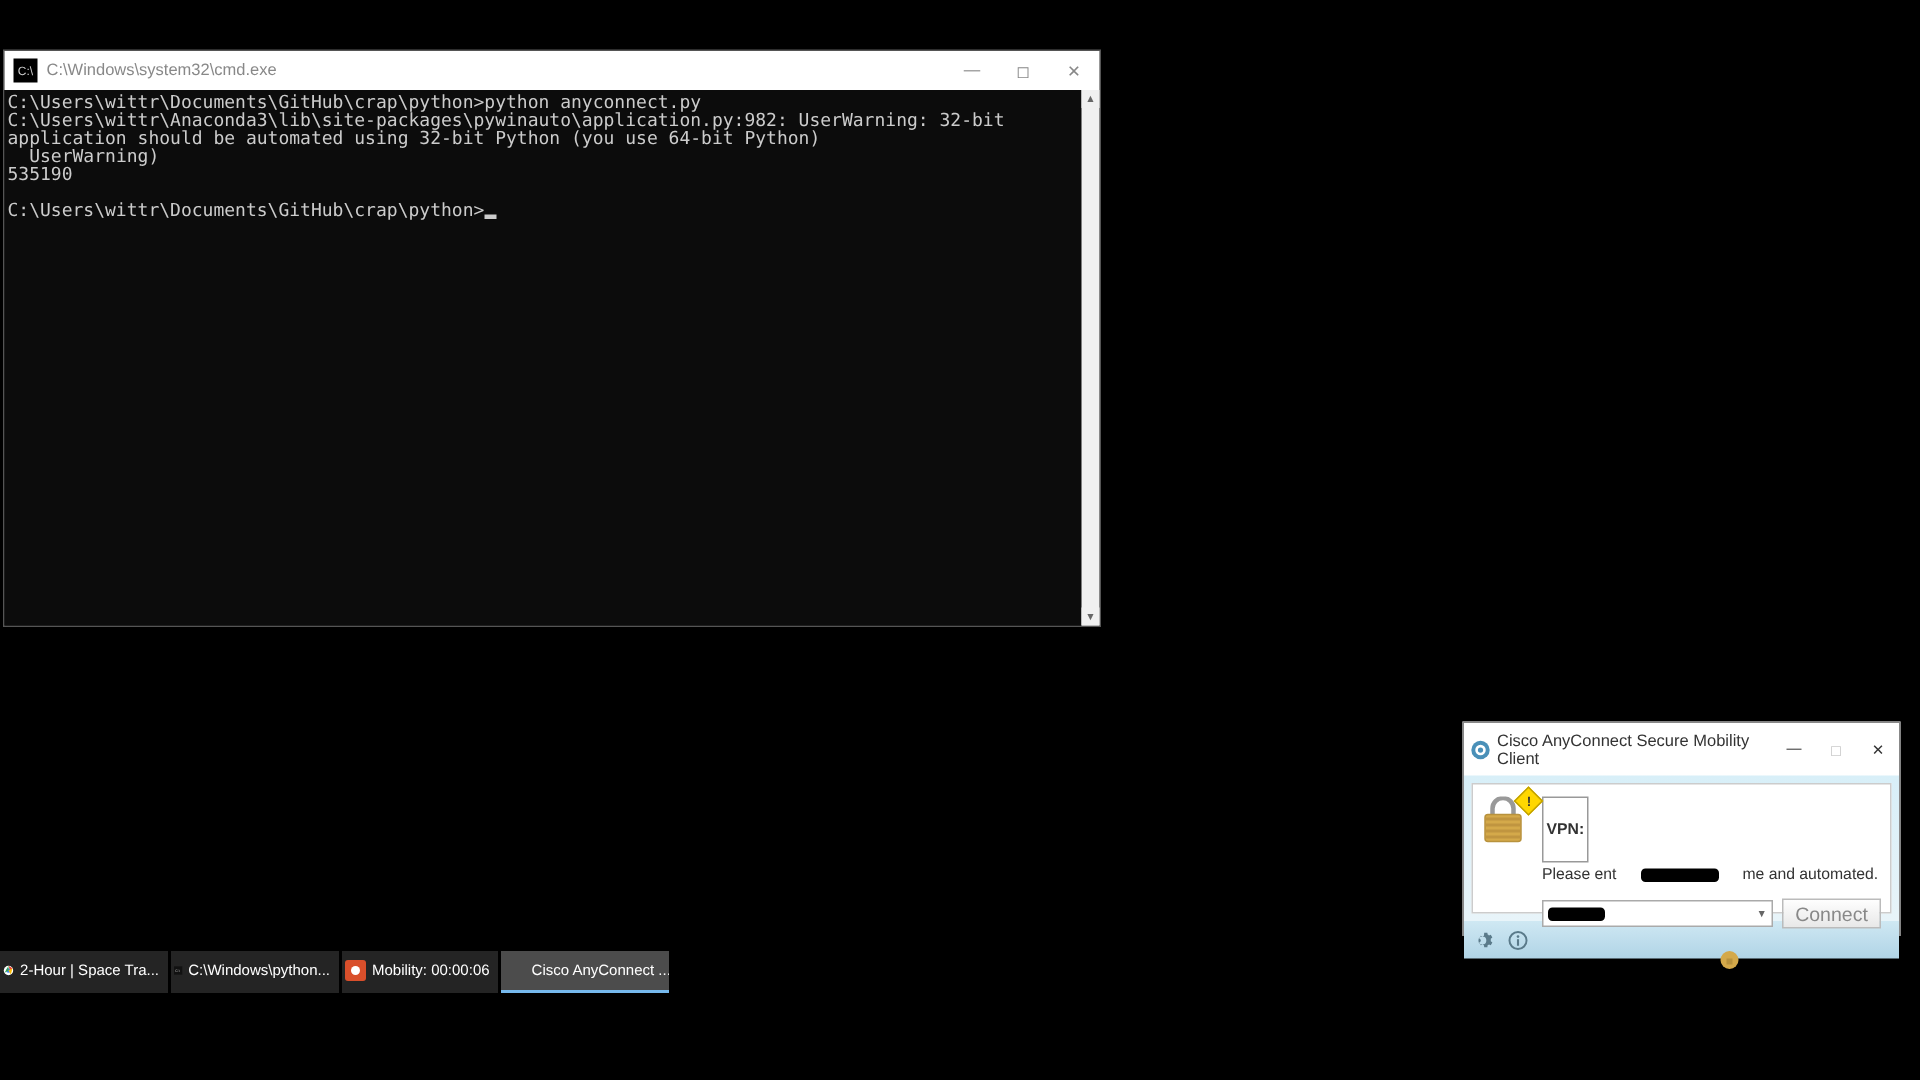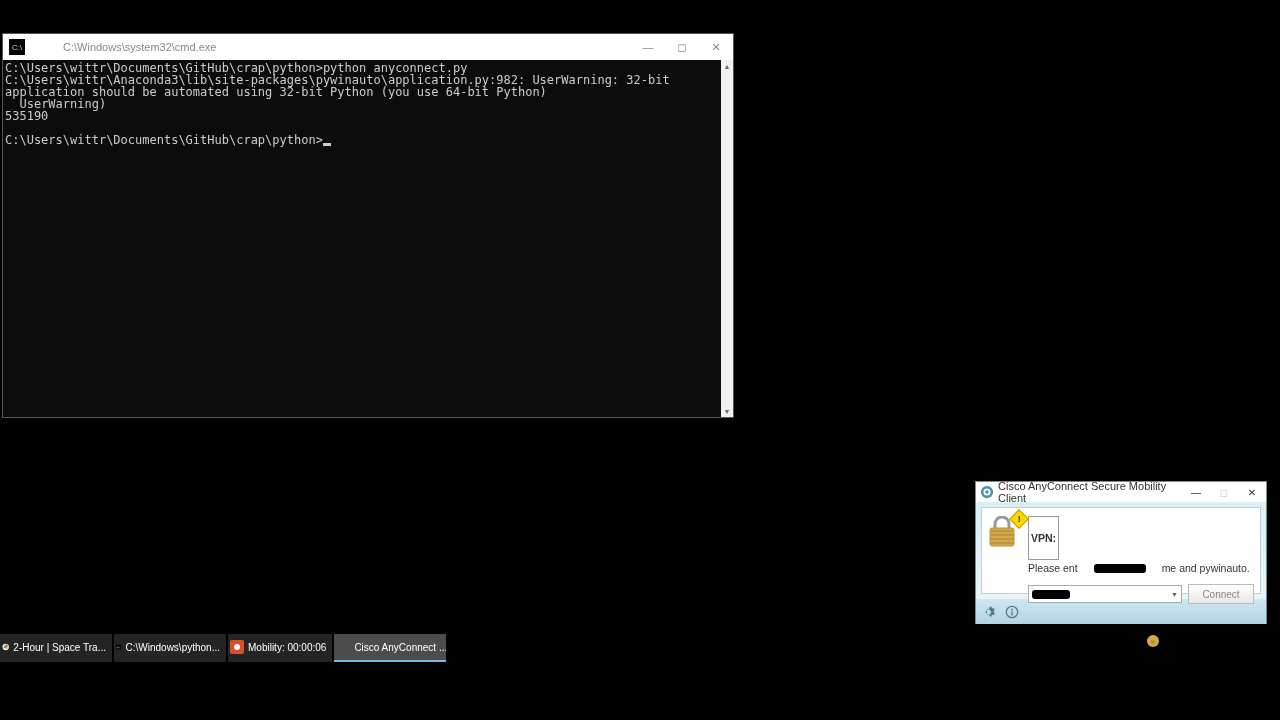--- a/index.html
+++ b/index.html
@@ -34,21 +34,21 @@
   width: 16px;
   height: 16px;
   background: #000;
   margin: 0 6px;
   display: flex;
   align-items: center;
   justify-content: center;
   font-size: 8px;
   color: #ccc;
 }
-.cmd-title { flex: 1; margin-left: 32px; }
+.cmd-title { flex: 1; }
 .cmd-ctrls { display: flex; }
 .cmd-ctrl {
   width: 34px;
   height: 26px;
   display: flex;
   align-items: center;
   justify-content: center;
   color: #888;
   font-size: 11px;
   cursor: pointer;
@@ -99,21 +99,21 @@
   position: absolute;
   left: 975px;
   top: 481px;
   width: 292px;
   height: 143px;
   background: #fff;
   border: 1px solid #888;
   box-shadow: 2px 2px 8px rgba(0,0,0,0.4);
 }
 .cisco-titlebar {
-  height: 20px;
+  height: 35px;
   background: #fff;
   display: flex;
   align-items: center;
   font-size: 11px;
   color: #333;
 }
 .cisco-icon {
   width: 14px;
   height: 14px;
   margin: 0 4px;
@@ -177,21 +177,21 @@
   align-items: center;
   justify-content: space-between;
   background: #fff;
 }
 .cisco-select .arrow { font-size: 7px; color: #666; }
 .cisco-connect {
   width: 66px;
   height: 20px;
   background: linear-gradient(to bottom, #fefefe, #e8e8e8);
   border: 1px solid #bbb;
-  font-size: 10px;
+  font-size: 13px;
   color: #888;
   display:flex;align-items:center;justify-content:center;
 }
 .cisco-footer {
   height: 25px;
   background: linear-gradient(to bottom, #cfe8f3, #b0d4e6);
   display: flex;
   align-items: center;
   padding: 0 6px;
   gap: 6px;
@@ -297,21 +297,21 @@
         </svg>
         <div class="warning-badge">
             <span>!</span>
           </div>
       </div>
       <div class="cisco-form">
         <span class="vpn-label">VPN:</span>
         <div class="cisco-msg">
           <span>Please ent</span>
             <span class="redacted" style="width:52px"></span>
-            <span>me and pywinauto.</span>
+            <span>me and automated.</span>
         </div>
         <div class="cisco-input-row">
           <div class="cisco-select">
             <span class="redacted" style="width:38px"></span>
             <span class="arrow">▼</span>
           </div>
           <button class="cisco-connect">Connect</button>
         </div>
       </div>
     </div>

